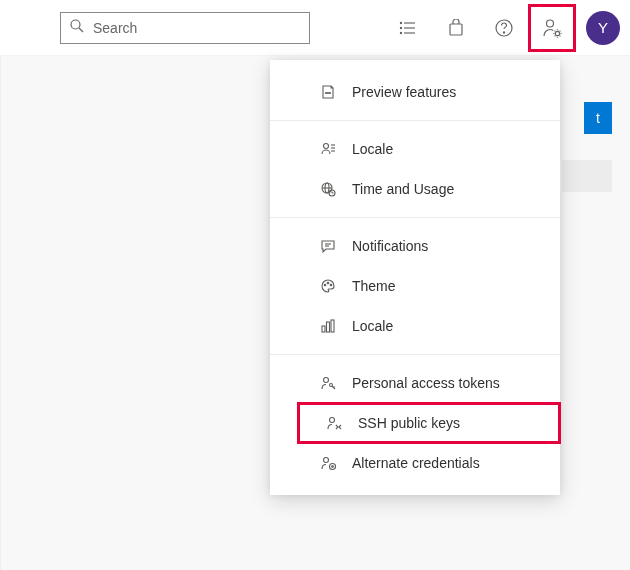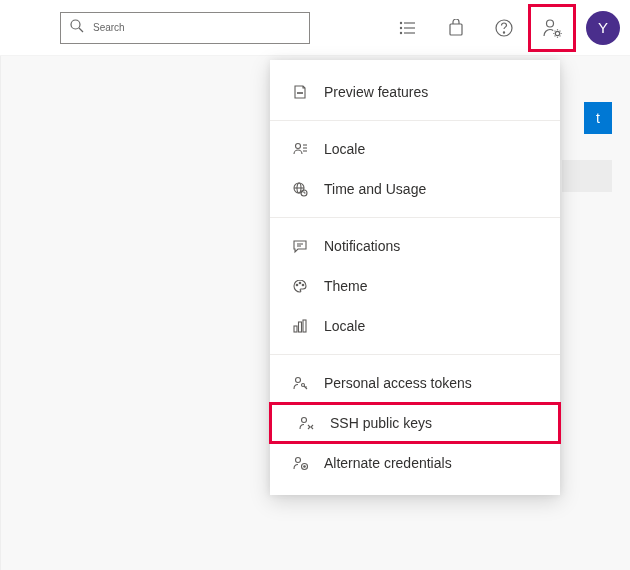--- a/index.html
+++ b/index.html
@@ -27,21 +27,21 @@
       border: 1px solid #8a8886;
       display: flex;
       align-items: center;
       padding: 0 8px;
       background: #fff;
     }
     .search-box svg { flex-shrink: 0; }
     .search-box input {
       border: none;
       outline: none;
-      font-size: 10px;
+      font-size: 14px;
       margin-left: 8px;
       width: 100%;
       color: #333;
     }
     .search-box input::placeholder { color: #666; }
     .topbar-icons {
       display: flex;
       align-items: center;
       margin-left: auto;
       gap: 0;
@@ -113,20 +113,21 @@
       z-index: 10;
     }
     .menu-item {
       display: flex;
       align-items: center;
       height: 40px;
       padding: 0 20px;
       cursor: pointer;
       color: #323130;
       font-size: 14px;
+      margin-left: 28px;
     }
     .menu-item .icon {
       width: 20px;
       height: 20px;
       margin-right: 14px;
       display: flex;
       align-items: center;
       justify-content: center;
       color: #605e5c;
       flex-shrink: 0;

